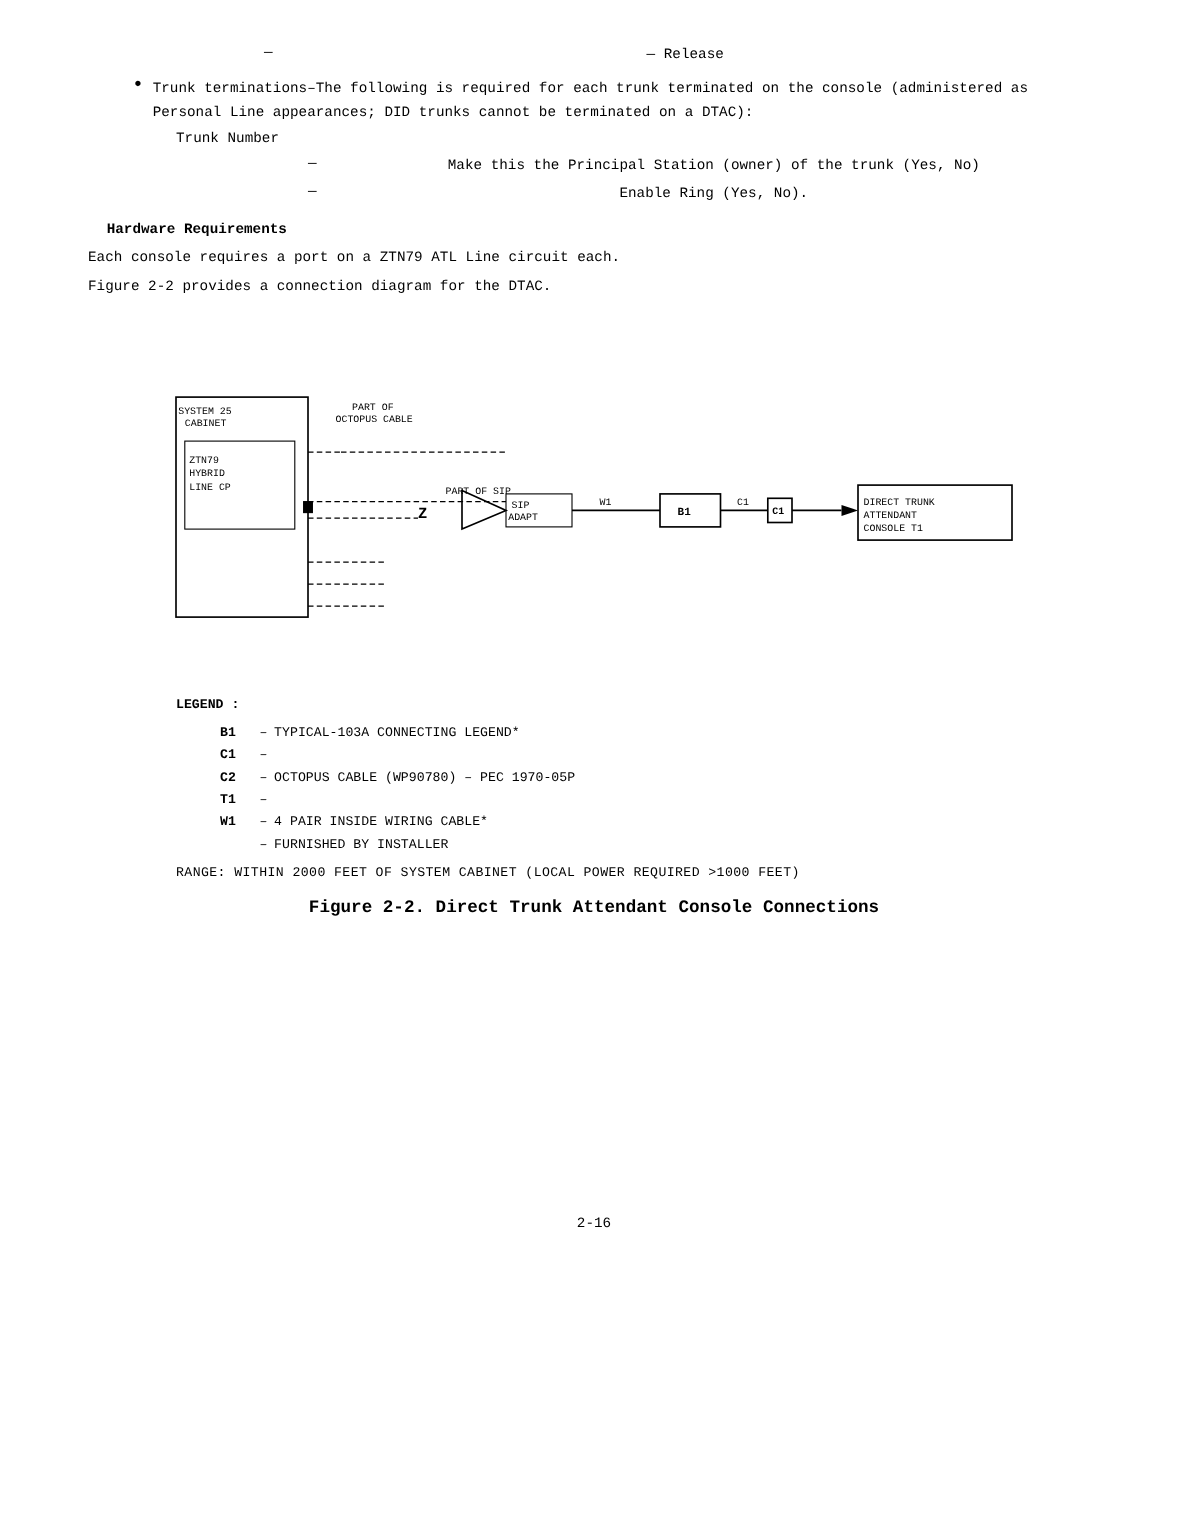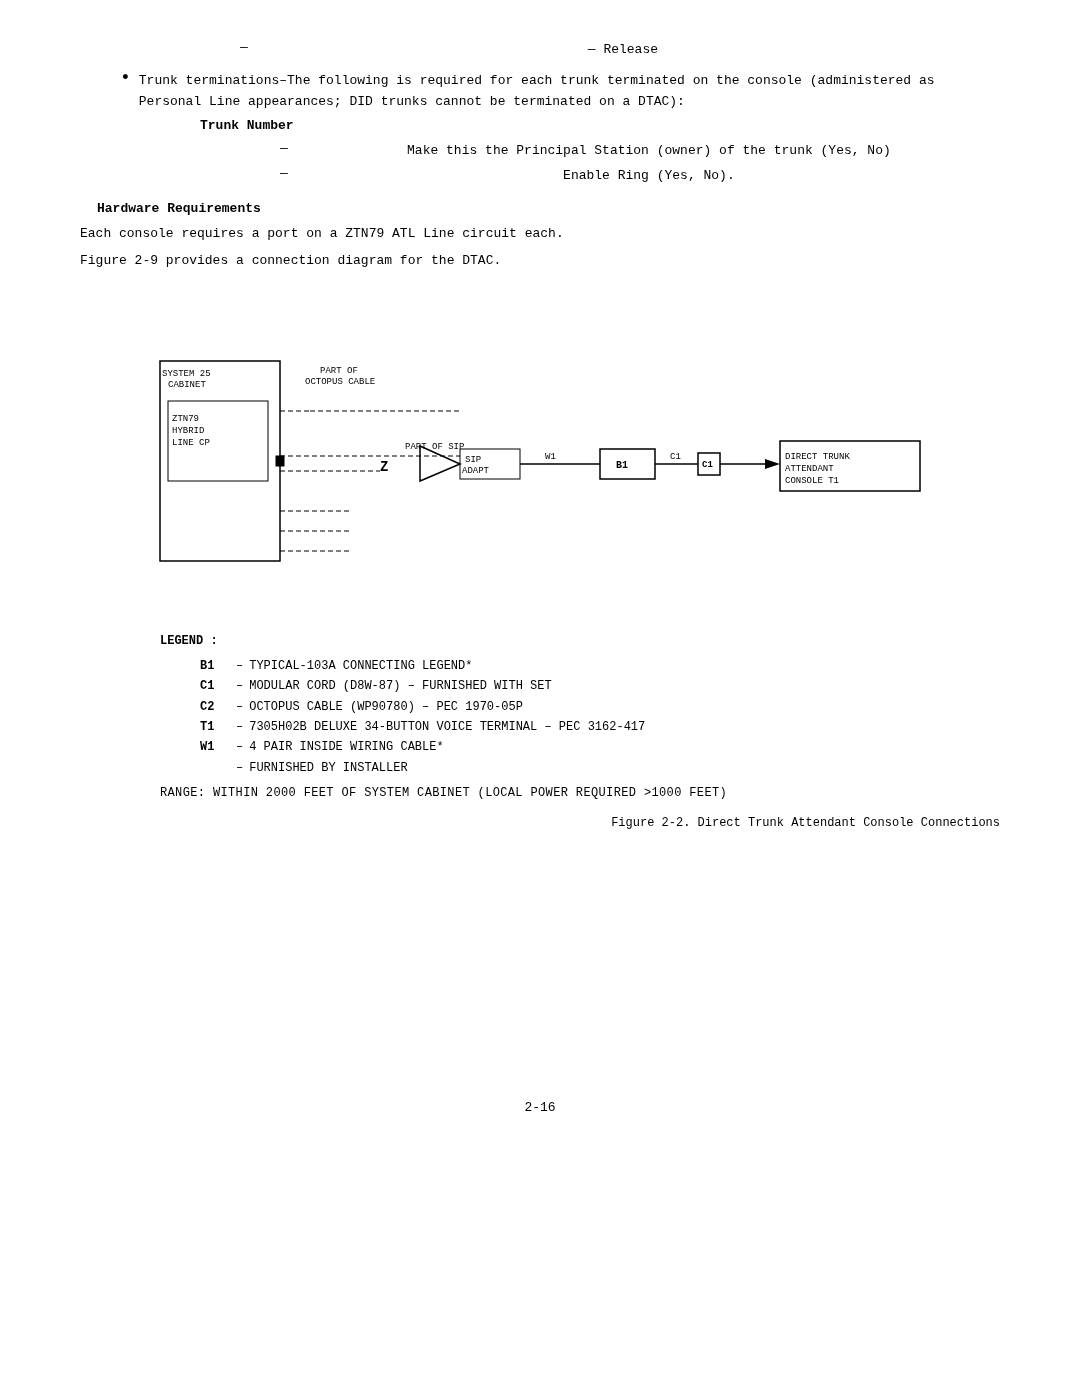--- a/index.html
+++ b/index.html
@@ -84,23 +84,23 @@
       flex-shrink: 0;
     }
 
     .range-text {
       font-size: 12px;
       margin: 6px 80px 16px 80px;
       letter-spacing: 0.03em;
     }
 
     .figure-caption {
-      text-align: right;
-      font-weight: normal;
-      font-size: 12px;
+      text-align: center;
+      font-weight: bold;
+      font-size: 16px;
       margin: 10px 0 30px 0;
     }
 
     .page-number {
       text-align: center;
       margin-top: 40px;
       font-size: 13px;
     }
 
     
@@ -114,38 +114,38 @@
 <div class="dash-item" style="margin-left:160px; margin-bottom:10px;">
   <span class="dash-mark">—</span>
   <span class="dash-text" style="margin-left:-12px;">— Release</span>
 </div>
 
 <div class="bullet-item" style="margin-left:40px; margin-bottom:4px;">
   <span class="bullet-dot">•</span>
   <span class="bullet-text">Trunk terminations–The following is required for each trunk terminated on the console (administered as Personal Line appearances; DID trunks cannot be terminated on a DTAC):</span>
 </div>
 
-<div style="margin-left:120px; margin-bottom:4px; line-height:1.6;font-weight:bold;">
+<div style="margin-left:80px; margin-bottom:4px; line-height:1.6;">
   <span>Trunk Number</span>
 </div>
 
 <div class="dash-item" style="margin-left:200px;">
   <span class="dash-mark">—</span>
   <span class="dash-text">Make this the Principal Station (owner) of the trunk (Yes, No)</span>
 </div>
 
 <div class="dash-item" style="margin-left:200px; margin-bottom:14px;">
   <span class="dash-mark">—</span>
   <span class="dash-text">Enable Ring (Yes, No).</span>
 </div>
 
 <div class="section-heading" style="margin-left:0;padding-left:17px;">Hardware  Requirements</div>
 
 <div class="para">Each console requires a port on a ZTN79 ATL Line circuit each.</div>
-<div class="para" style="margin-bottom:20px;">Figure 2-9 provides a connection diagram for the DTAC.</div>
+<div class="para" style="margin-bottom:20px;">Figure 2-2 provides a connection diagram for the DTAC.</div>
 
 <div class="diagram-container">
   <svg width="780" height="300" viewBox="0 0 780 300">
 
     <rect x="10" y="60" width="120" height="200" fill="none" stroke="#000" stroke-width="1.5"></rect>
 
     <rect x="18" y="100" width="100" height="80" fill="none" stroke="#000" stroke-width="1"></rect>
 
     <text x="12" y="75" font-size="9" font-family="Courier New,monospace">SYSTEM 25</text>
     <text x="18" y="86" font-size="9" font-family="Courier New,monospace">CABINET</text>
@@ -207,31 +207,29 @@
 <div class="legend-section">
   <div class="legend-title">LEGEND :</div>
   <div class="legend-item" style="margin-left:40px;">
     <span class="legend-key">B1</span>
     <span class="legend-dash">–</span>
     <span>TYPICAL-103A  CONNECTING  LEGEND*</span>
   </div>
   <div class="legend-item" style="margin-left:40px;">
     <span class="legend-key" style="font-weight:bold;">C1</span>
     <span class="legend-dash">–</span>
-    <span>MODULAR CORD (D8W-87) – FURNISHED WITH SET</span>
   </div>
   <div class="legend-item" style="margin-left:40px;">
     <span class="legend-key" style="font-weight:bold;">C2</span>
     <span class="legend-dash">–</span>
     <span>OCTOPUS CABLE (WP90780) – PEC 1970-05P</span>
   </div>
   <div class="legend-item" style="margin-left:40px;">
     <span class="legend-key" style="font-weight:bold;">T1</span>
     <span class="legend-dash">–</span>
-    <span>7305H02B DELUXE 34-BUTTON VOICE TERMINAL – PEC 3162-417</span>
   </div>
   <div class="legend-item" style="margin-left:40px;">
     <span class="legend-key" style="font-weight:bold;">W1</span>
     <span class="legend-dash">–</span>
     <span>4 PAIR INSIDE WIRING CABLE*</span>
   </div>
   <div class="legend-item" style="margin-left:40px;">
     <span class="legend-key" style="min-width:30px;">&nbsp;</span>
     <span class="legend-dash">–</span>
     <span>FURNISHED  BY  INSTALLER</span>

